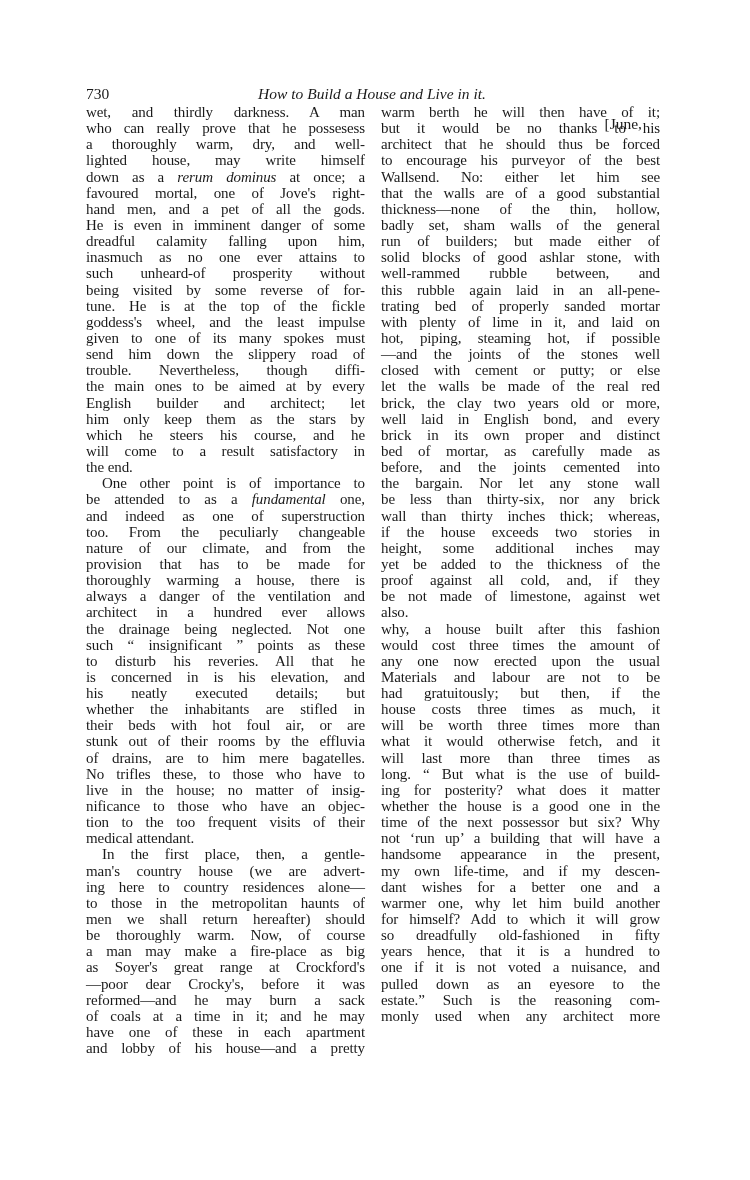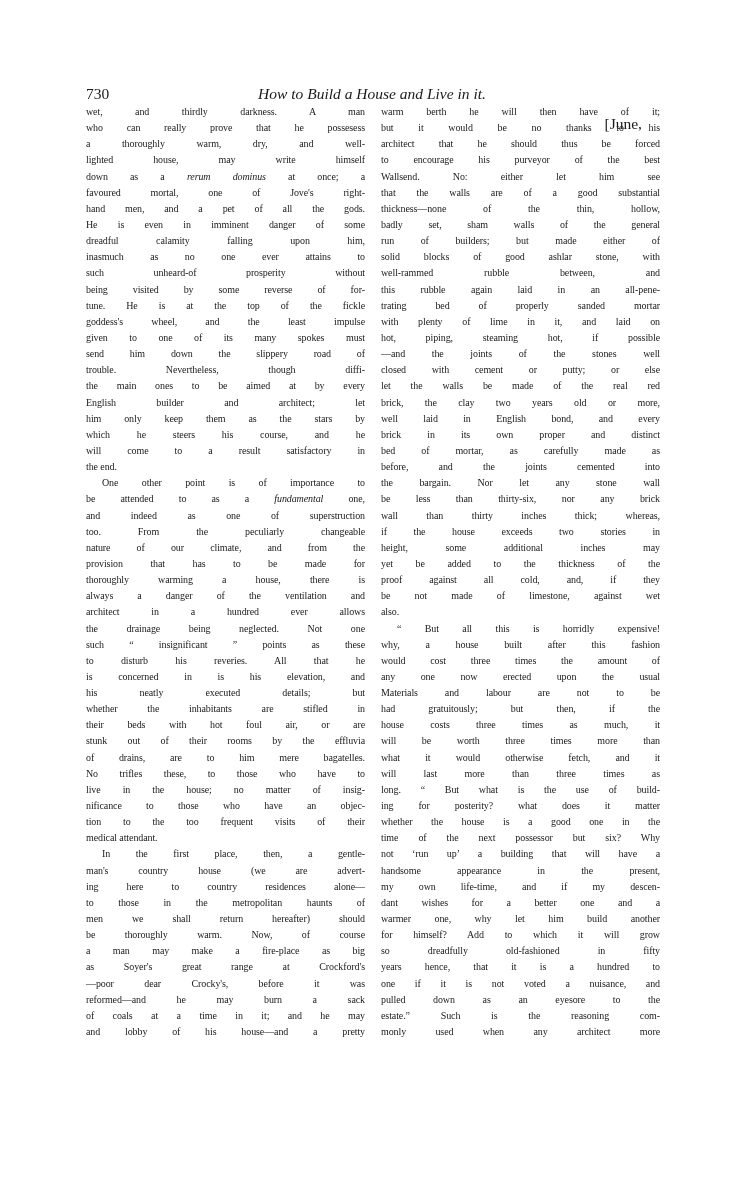--- a/index.html
+++ b/index.html
@@ -11,21 +11,21 @@
   }
   .running-head {
     position: absolute; left: 86px; top: 84px; width: 572px; height: 20px;
     font-size: 15.5px; line-height: 20px;
   }
   .folio { position: absolute; left: 0; top: 0; }
   .head-title { position: absolute; left: 0; right: 0; top: 0; text-align: center; font-style: italic; }
   .head-date { position: absolute; right: 16px; top: 0; margin-top: 30px; }
   .col {
     position: absolute; top: 104px; width: 279px;
-    font-size: 10px; line-height: 16.15px;
+    font-size: 15px; line-height: 16.15px;
     text-align: justify; hyphens: manual; letter-spacing: -0.1px;
   }
   .col-left { left: 86px; }
   .col-right { left: 381px; }
   .col .line { display: block; text-align: justify; text-align-last: justify; white-space: nowrap; overflow: visible; height: 16.15px; }
   .col .line.last { text-align-last: left; }
   .col .line.indent { padding-left: 16px; }
   em { font-style: italic; }
 </style>
 </head>
@@ -89,20 +89,21 @@
       <span class="line">man's country house (we are advert-</span>
       <span class="line">ing here to country residences alone—</span>
       <span class="line">to those in the metropolitan haunts of</span>
       <span class="line">men we shall return hereafter) should</span>
       <span class="line">be thoroughly warm.  Now, of course</span>
       <span class="line">a man may make a fire-place as big</span>
       <span class="line">as Soyer's great range at Crockford's</span>
       <span class="line">—poor dear Crocky's, before it was</span>
       <span class="line">reformed—and he may burn a sack</span>
       <span class="line">of coals at a time in it; and he may</span>
+      <span class="line">have one of these in each apartment</span>
       <span class="line">and lobby of his house—and a pretty</span>
     </div>
   <div class="col col-right" id="col-right">
       <span class="line">warm berth he will then have of it;</span>
       <span class="line">but it would be no thanks to his</span>
       <span class="line">architect that he should thus be forced</span>
       <span class="line">to encourage his purveyor of the best</span>
       <span class="line">Wallsend.  No: either let him see</span>
       <span class="line">that the walls are of a good substantial</span>
       <span class="line">thickness—none of the thin, hollow,</span>
@@ -124,21 +125,20 @@
       <span class="line">before, and the joints cemented into</span>
       <span class="line">the bargain.  Nor let any stone wall</span>
       <span class="line">be less than thirty-six, nor any brick</span>
       <span class="line">wall than thirty inches thick; whereas,</span>
       <span class="line">if the house exceeds two stories in</span>
       <span class="line">height, some additional inches may</span>
       <span class="line">yet be added to the thickness of the</span>
       <span class="line">proof against all cold, and, if they</span>
       <span class="line">be not made of limestone, against wet</span>
       <span class="line last">also.</span>
-      <span class="line indent">“ But all this is horridly expensive!</span>
       <span class="line">why, a house built after this fashion</span>
       <span class="line">would cost three times the amount of</span>
       <span class="line">any one now erected upon the usual</span>
       <span class="line">Materials and labour are not to be</span>
       <span class="line">had gratuitously; but then, if the</span>
       <span class="line">house costs three times as much, it</span>
       <span class="line">will be worth three times more than</span>
       <span class="line">what it would otherwise fetch, and it</span>
       <span class="line">will last more than three times as</span>
       <span class="line">long.  “ But what is the use of build-</span>

